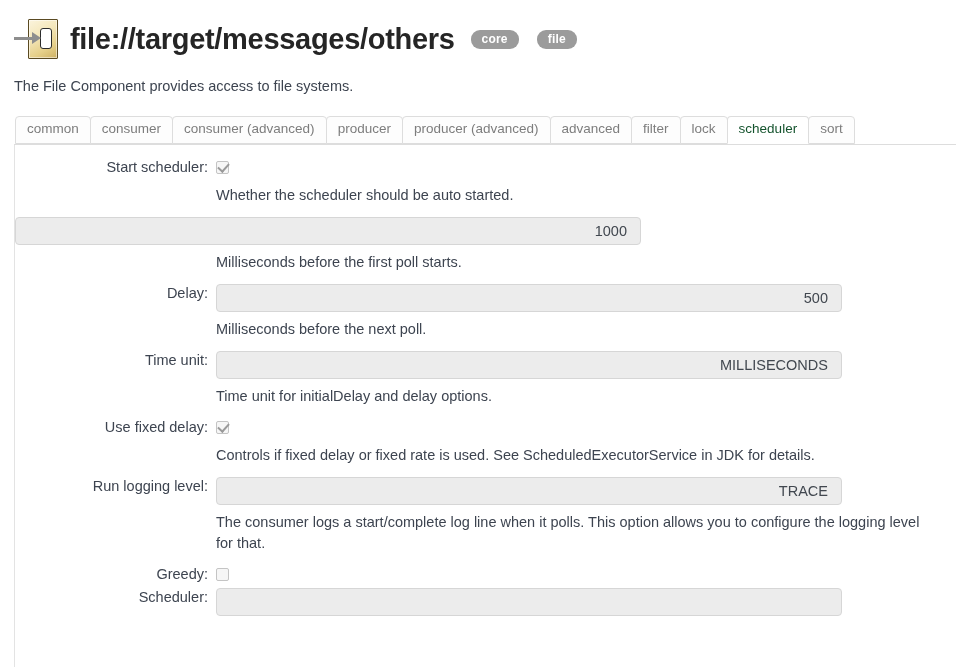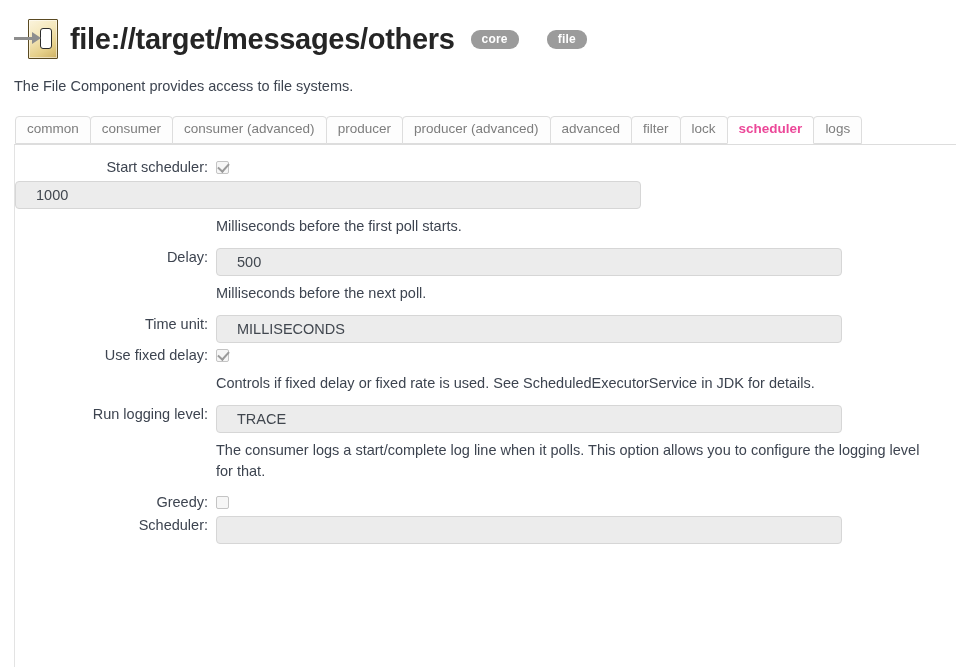--- a/index.html
+++ b/index.html
@@ -57,21 +57,21 @@
     border-left: 9px solid #8e8e8e;
   }
   .title {
     font-size: 29px;
     font-weight: bold;
     color: #252525;
     letter-spacing: -0.3px;
     white-space: nowrap;
     line-height: 1;
   }
-  .badges { display: flex; align-items: center; margin-left: 16px; gap: 28px; }
+  .badges { display: flex; align-items: center; margin-left: 16px; gap: 18px; }
   .badge {
     background: #9b9b9b;
     color: #ffffff;
     font-size: 12px;
     font-weight: bold;
     border-radius: 9px;
     padding: 3px 11px 4px;
     line-height: 1;
     letter-spacing: 0.2px;
   }
@@ -102,22 +102,22 @@
     border-bottom: 1px solid #dddddd;
     border-radius: 4px 4px 0 0;
     padding: 5px 11px 6px;
     margin-right: -1px;
     line-height: 1.1;
     white-space: nowrap;
     position: relative;
     cursor: pointer;
   }
   .tab.active {
-    color: #ec4899;
-    font-weight: bold;
+    color: #14532d;
+    font-weight: normal;
     background: #ffffff;
     border-bottom-color: #ffffff;
     z-index: 3;
   }
 
   
   .panel {
     position: relative;
     margin-left: 14px;
     border-left: 1px solid #e3e3e3;
@@ -144,23 +144,24 @@
   .txt {
     display: block;
     width: 626px;
     height: 28px;
     background: #ececec;
     border: 1px solid #d6d6d6;
     border-radius: 4px;
     font-family: "Liberation Sans", sans-serif;
     font-size: 14.5px;
     color: #41474f;
-    padding: 0 20px;
+    padding: 0 13px;
     line-height: 26px;
     outline: none;
+    text-align: right;
   }
   .chk {
     width: 13px; height: 13px;
     margin: 3px 0 0 0;
     position: relative;
     display: inline-block;
     background: #f6f6f6;
     border: 1px solid #c4c4c4;
     border-radius: 2px;
     cursor: pointer;
@@ -209,34 +210,35 @@
   <div class="tabs">
     <div class="tab">common</div>
     <div class="tab">consumer</div>
     <div class="tab">consumer (advanced)</div>
     <div class="tab">producer</div>
     <div class="tab">producer (advanced)</div>
     <div class="tab">advanced</div>
     <div class="tab">filter</div>
     <div class="tab">lock</div>
     <div class="tab active">scheduler</div>
-    <div class="tab">logs</div>
+    <div class="tab">sort</div>
   </div>
 
   <div class="panel">
     <div class="form">
 
       <div class="row field">
         <div class="lbl">Start scheduler:</div>
         <div class="ctl chkline">
           <span class="chk checked"></span>
         </div>
       </div>
       <div class="desc-row">
         <div class="spacer"></div>
+        <div class="desc">Whether the scheduler should be auto started.</div>
       </div>
 
       <div class="row field">
         <div class="ctl">
           <input class="txt" type="text" value="1000" style="">
         </div>
       </div>
       <div class="desc-row">
         <div class="spacer"></div>
         <div class="desc">Milliseconds before the first poll starts.</div>
@@ -251,20 +253,24 @@
       <div class="desc-row">
         <div class="spacer"></div>
         <div class="desc">Milliseconds before the next poll.</div>
       </div>
 
       <div class="row field">
         <div class="lbl">Time unit:</div>
         <div class="ctl">
           <input class="txt" type="text" value="MILLISECONDS" style="">
         </div>
+      </div>
+      <div class="desc-row">
+        <div class="spacer"></div>
+        <div class="desc">Time unit for initialDelay and delay options.</div>
       </div>
 
       <div class="row field">
         <div class="lbl">Use fixed delay:</div>
         <div class="ctl chkline">
           <span class="chk checked"></span>
         </div>
       </div>
       <div class="desc-row">
         <div class="spacer"></div>

